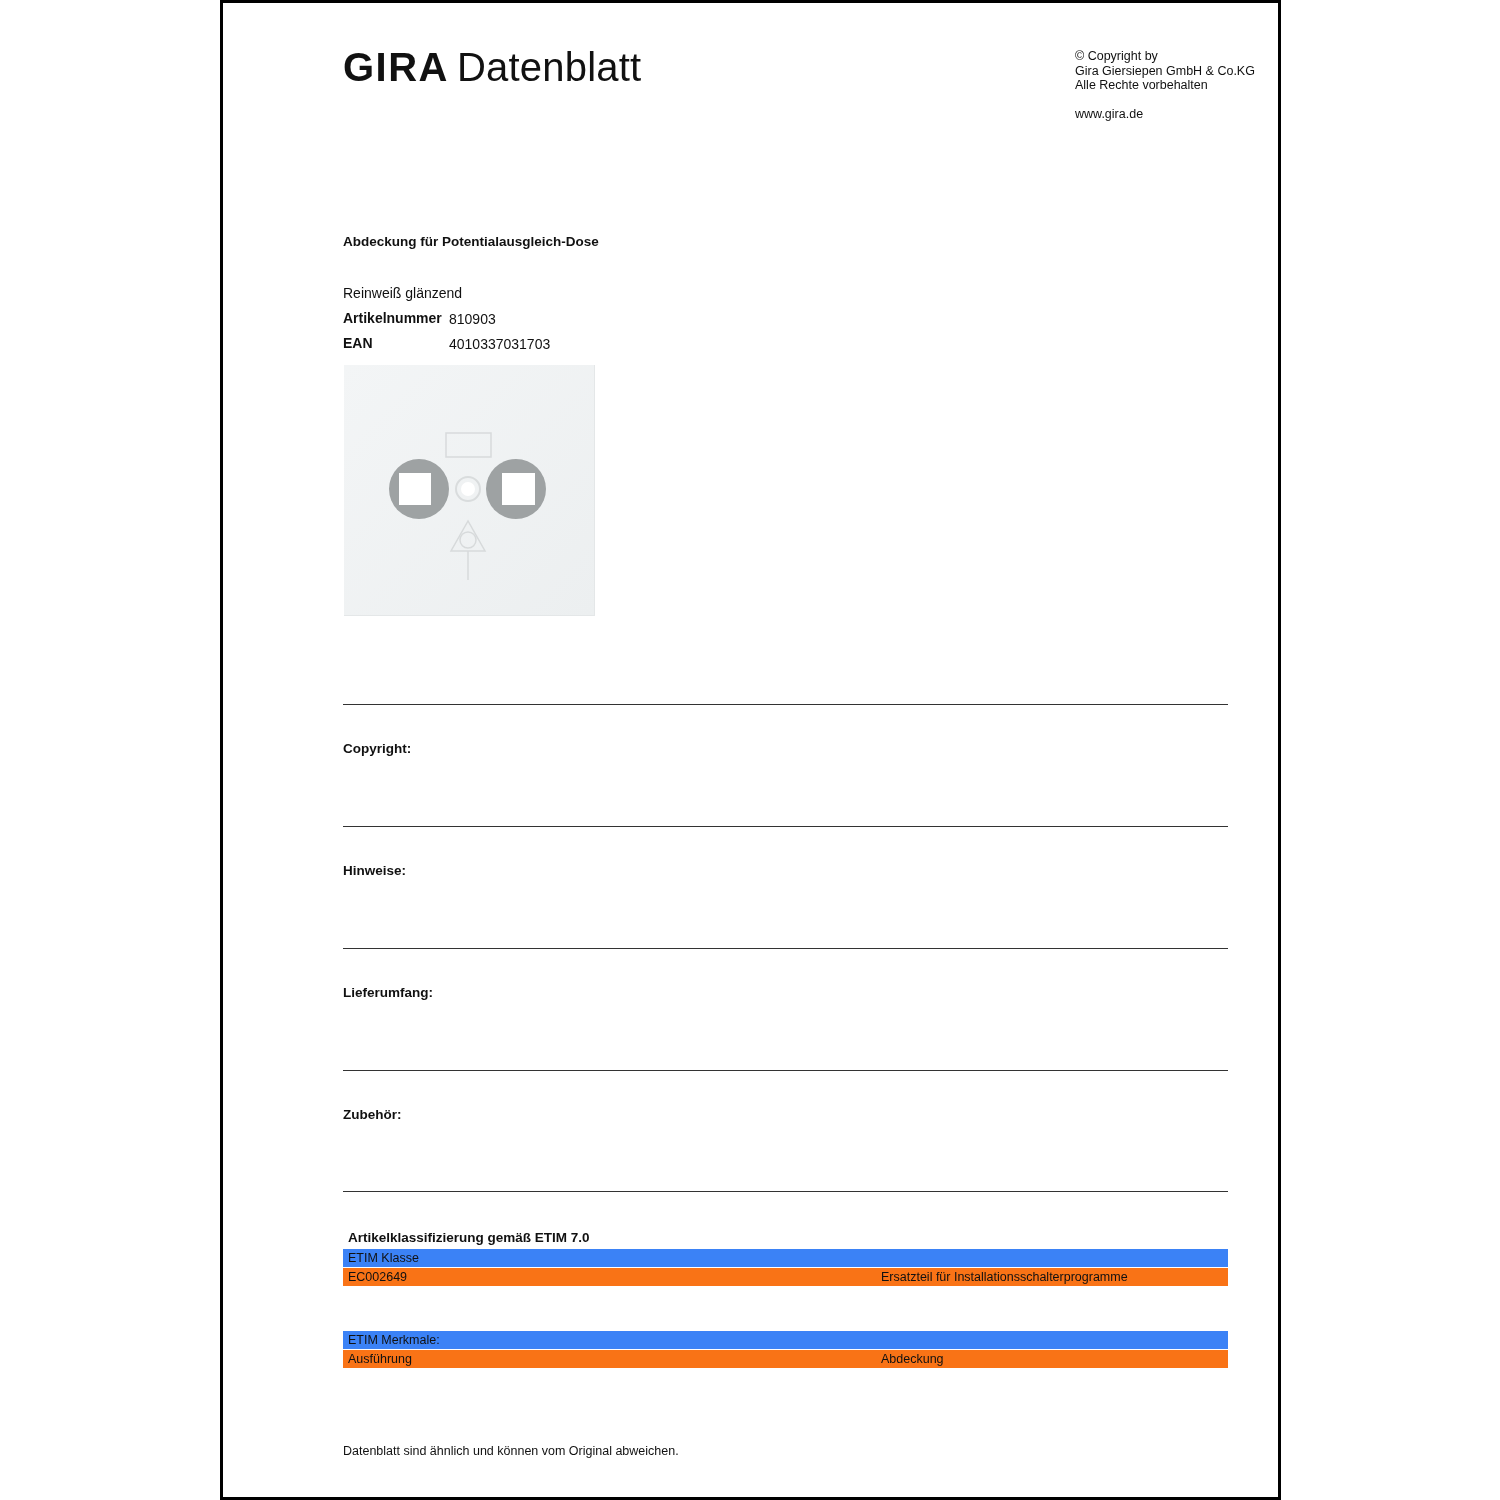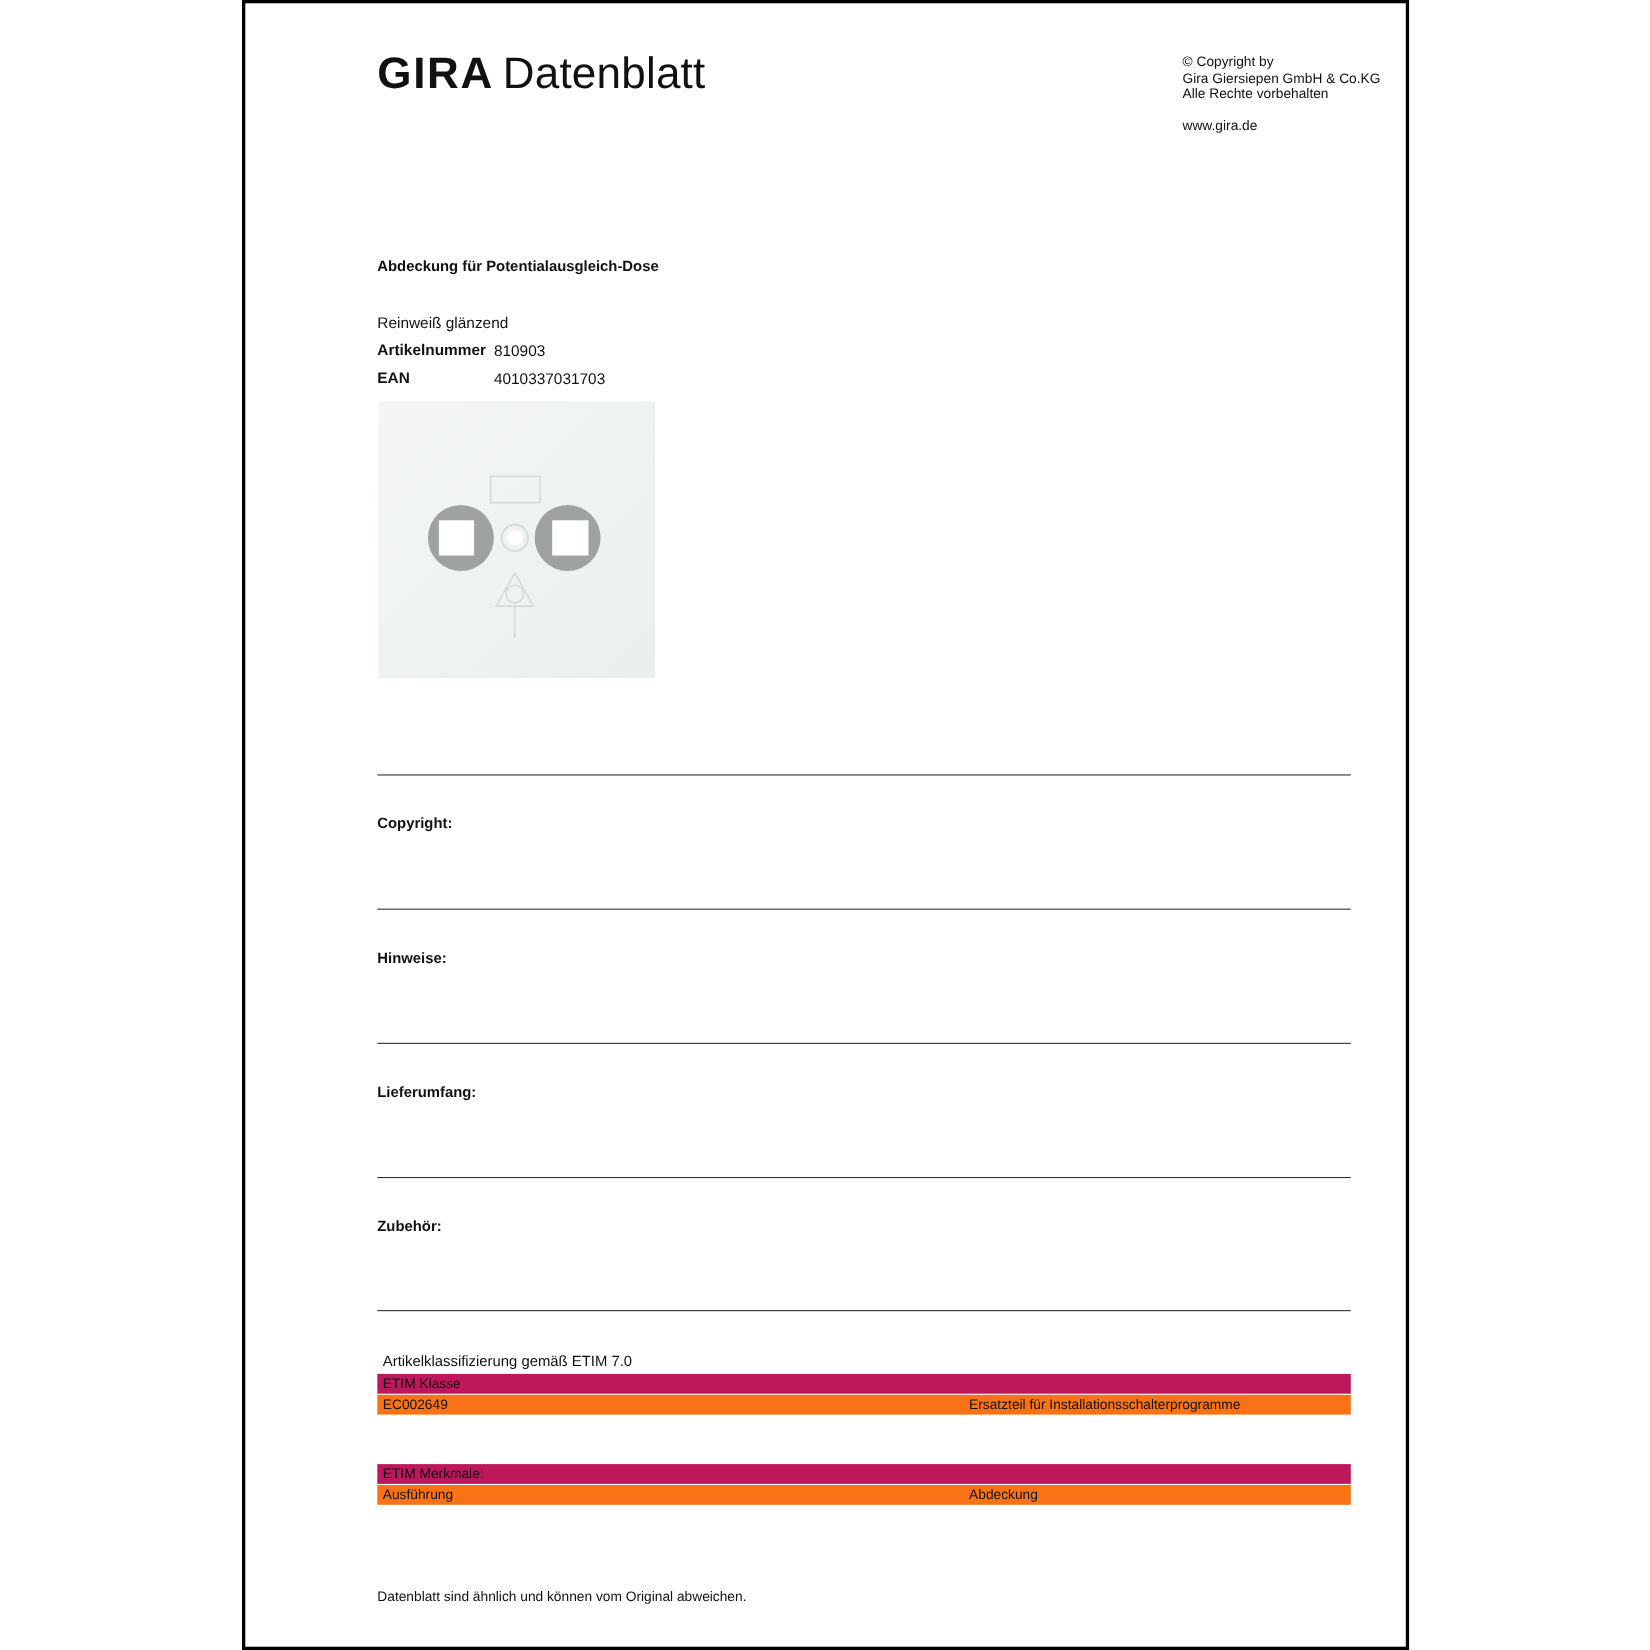--- a/index.html
+++ b/index.html
@@ -12,23 +12,23 @@
   .copyright { left: 1047px; top: 49px; font-size: 12.5px; line-height: 14.5px; margin-left: 28px; }
   .copyright .web { margin-top: 14px; }
   .product-title { left: 343px; top: 234px; font-size: 13.5px; font-weight: bold; }
   .variant { left: 343px; top: 285px; font-size: 14px; }
   .kv { left: 343px; font-size: 14px; }
   .kv .k { font-weight: bold; display: inline-block; width: 106px; }
   .kv .v { display: inline-block; position: relative; top: 1px; }
   .product-image { left: 344px; top: 365px; width: 250px; height: 250px; background: #f1f3f4; border-right: 1px solid #e4e7e8; border-bottom: 1px solid #e4e7e8; }
   .section-line { left: 343px; width: 885px; height: 0; border-top: 1.5px solid #333; }
   .section-label { left: 343px; font-size: 13.5px; font-weight: bold; }
-  .etim-title { left: 348px; top: 1230px; font-size: 13.5px; font-weight: normal; }
+  .etim-title { left: 348px; top: 1230px; font-size: 13.5px; font-weight: bold; }
   .trow { left: 343px; width: 885px; height: 18px; font-size: 12.5px; line-height: 18px; }
-  .trow.head { background: #be185d; }
+  .trow.head { background: #3b82f6; }
   .trow.data { background: #f97316; }
   .trow .c1 { position: absolute; left: 5px; }
   .trow .c2 { position: absolute; left: 538px; }
   .disclaimer { left: 343px; top: 1444px; font-size: 12.5px; }
 </style>
 </head>
 <body>
 
 <div class="page-frame"></div>
 

